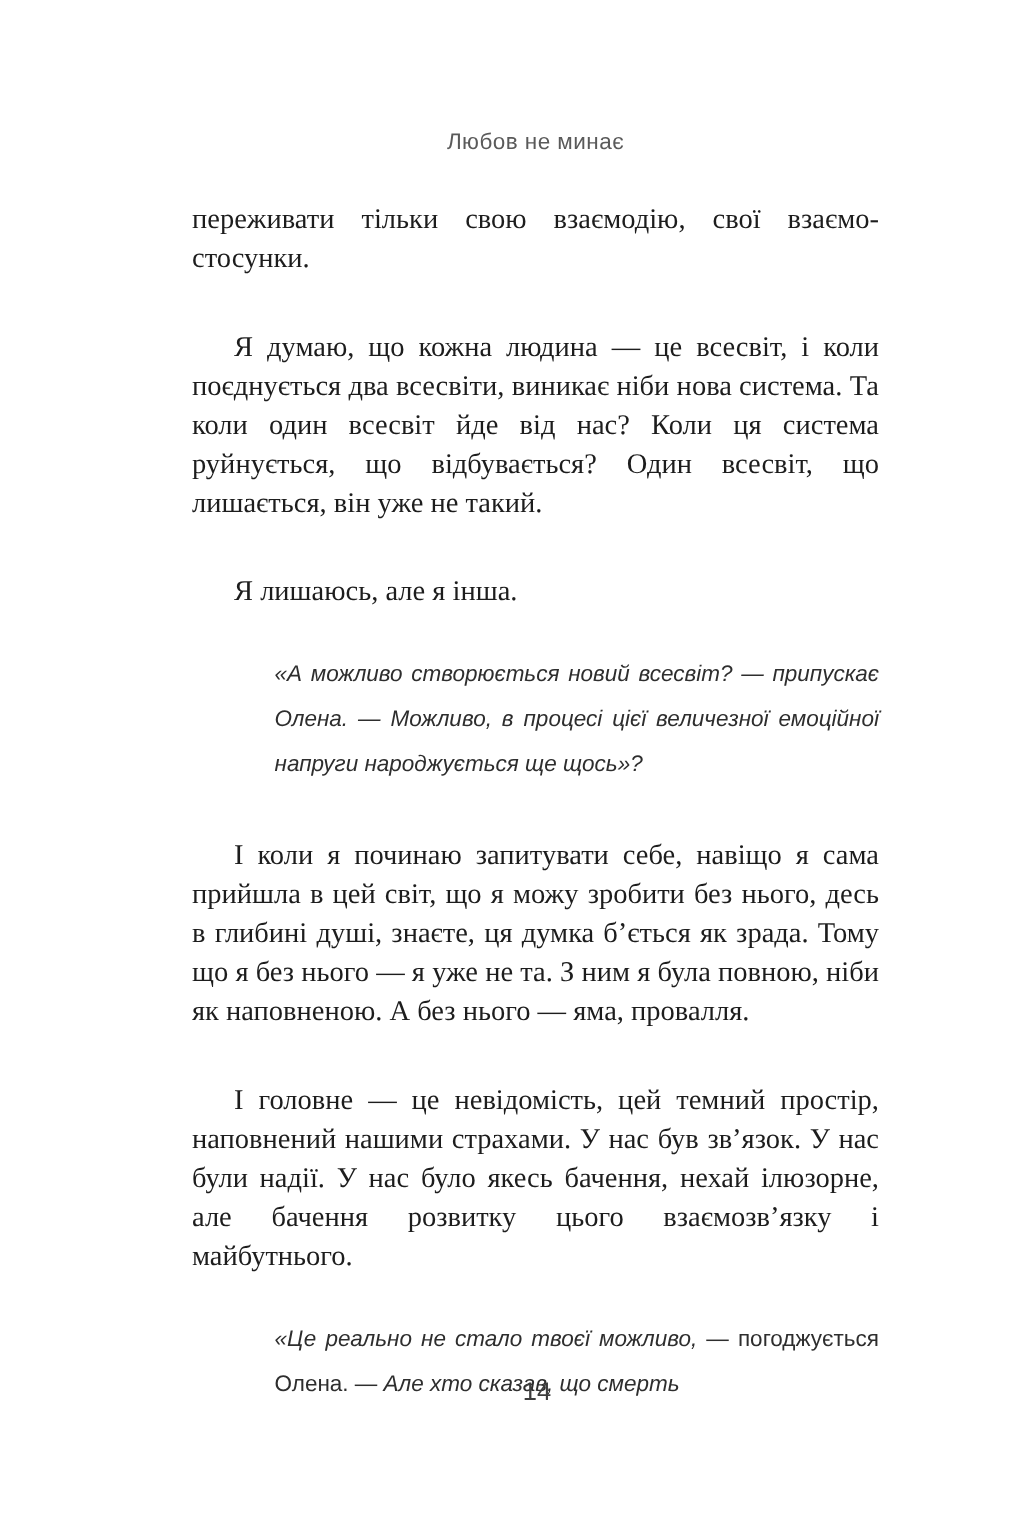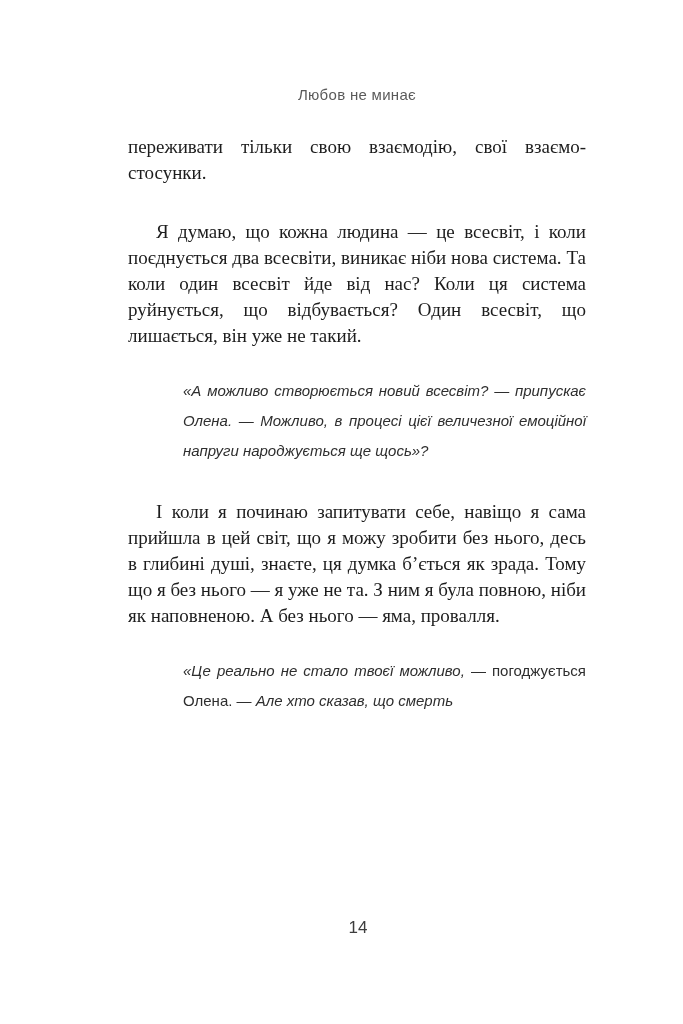--- a/index.html
+++ b/index.html
@@ -58,19 +58,21 @@
 </style>
 </head>
 <body>
 
 <div class="page">
   <div class="running-header">Любов не минає</div>
 
   <div class="text-col" id="text-col">
       <p class="body"><span class="up">переживати тільки свою взаємодію, свої взаємо­стосунки.</span></p>
       <p class="body indent"><span class="up">Я думаю, що кожна людина — це всесвіт, і коли поєднується два всесвіти, виникає ніби нова систе­ма. Та коли один всесвіт йде від нас? Коли ця систе­ма руйнується, що відбувається? Один всесвіт, що лишається, він уже не такий.</span></p>
+      <p class="body indent"><span class="up">Я лишаюсь, але я інша.</span></p>
       <p class="quote"><span class="it">«А можливо створюється новий всесвіт? — припу­скає Олена. — Можливо, в процесі цієї величезної емоційної напруги народжується ще щось»?</span></p>
       <p class="body indent"><span class="up">І коли я починаю запитувати себе, навіщо я сама прийшла в цей світ, що я можу зробити без нього, десь в глибині душі, знаєте, ця думка б’ється як зрада. Тому що я без нього — я уже не та. З ним я була повною, ніби як наповненою. А без нього — яма, провалля.</span></p>
+      <p class="body indent"><span class="up">І головне — це невідомість, цей темний простір, наповнений нашими страхами. У нас був зв’язок. У нас були надії. У нас було якесь бачення, нехай ілюзорне, але бачення розвитку цього взаємозв’яз­ку і майбутнього.</span></p>
       <p class="quote"><span class="it">«Це реально не стало твоєї можливо, </span><span class="up">— пого­джується Олена. — </span><span class="it">Але хто сказав, що смерть</span></p>
     </div>
 
   <div class="page-number">14</div>
 </div>
 
 </body></html>

